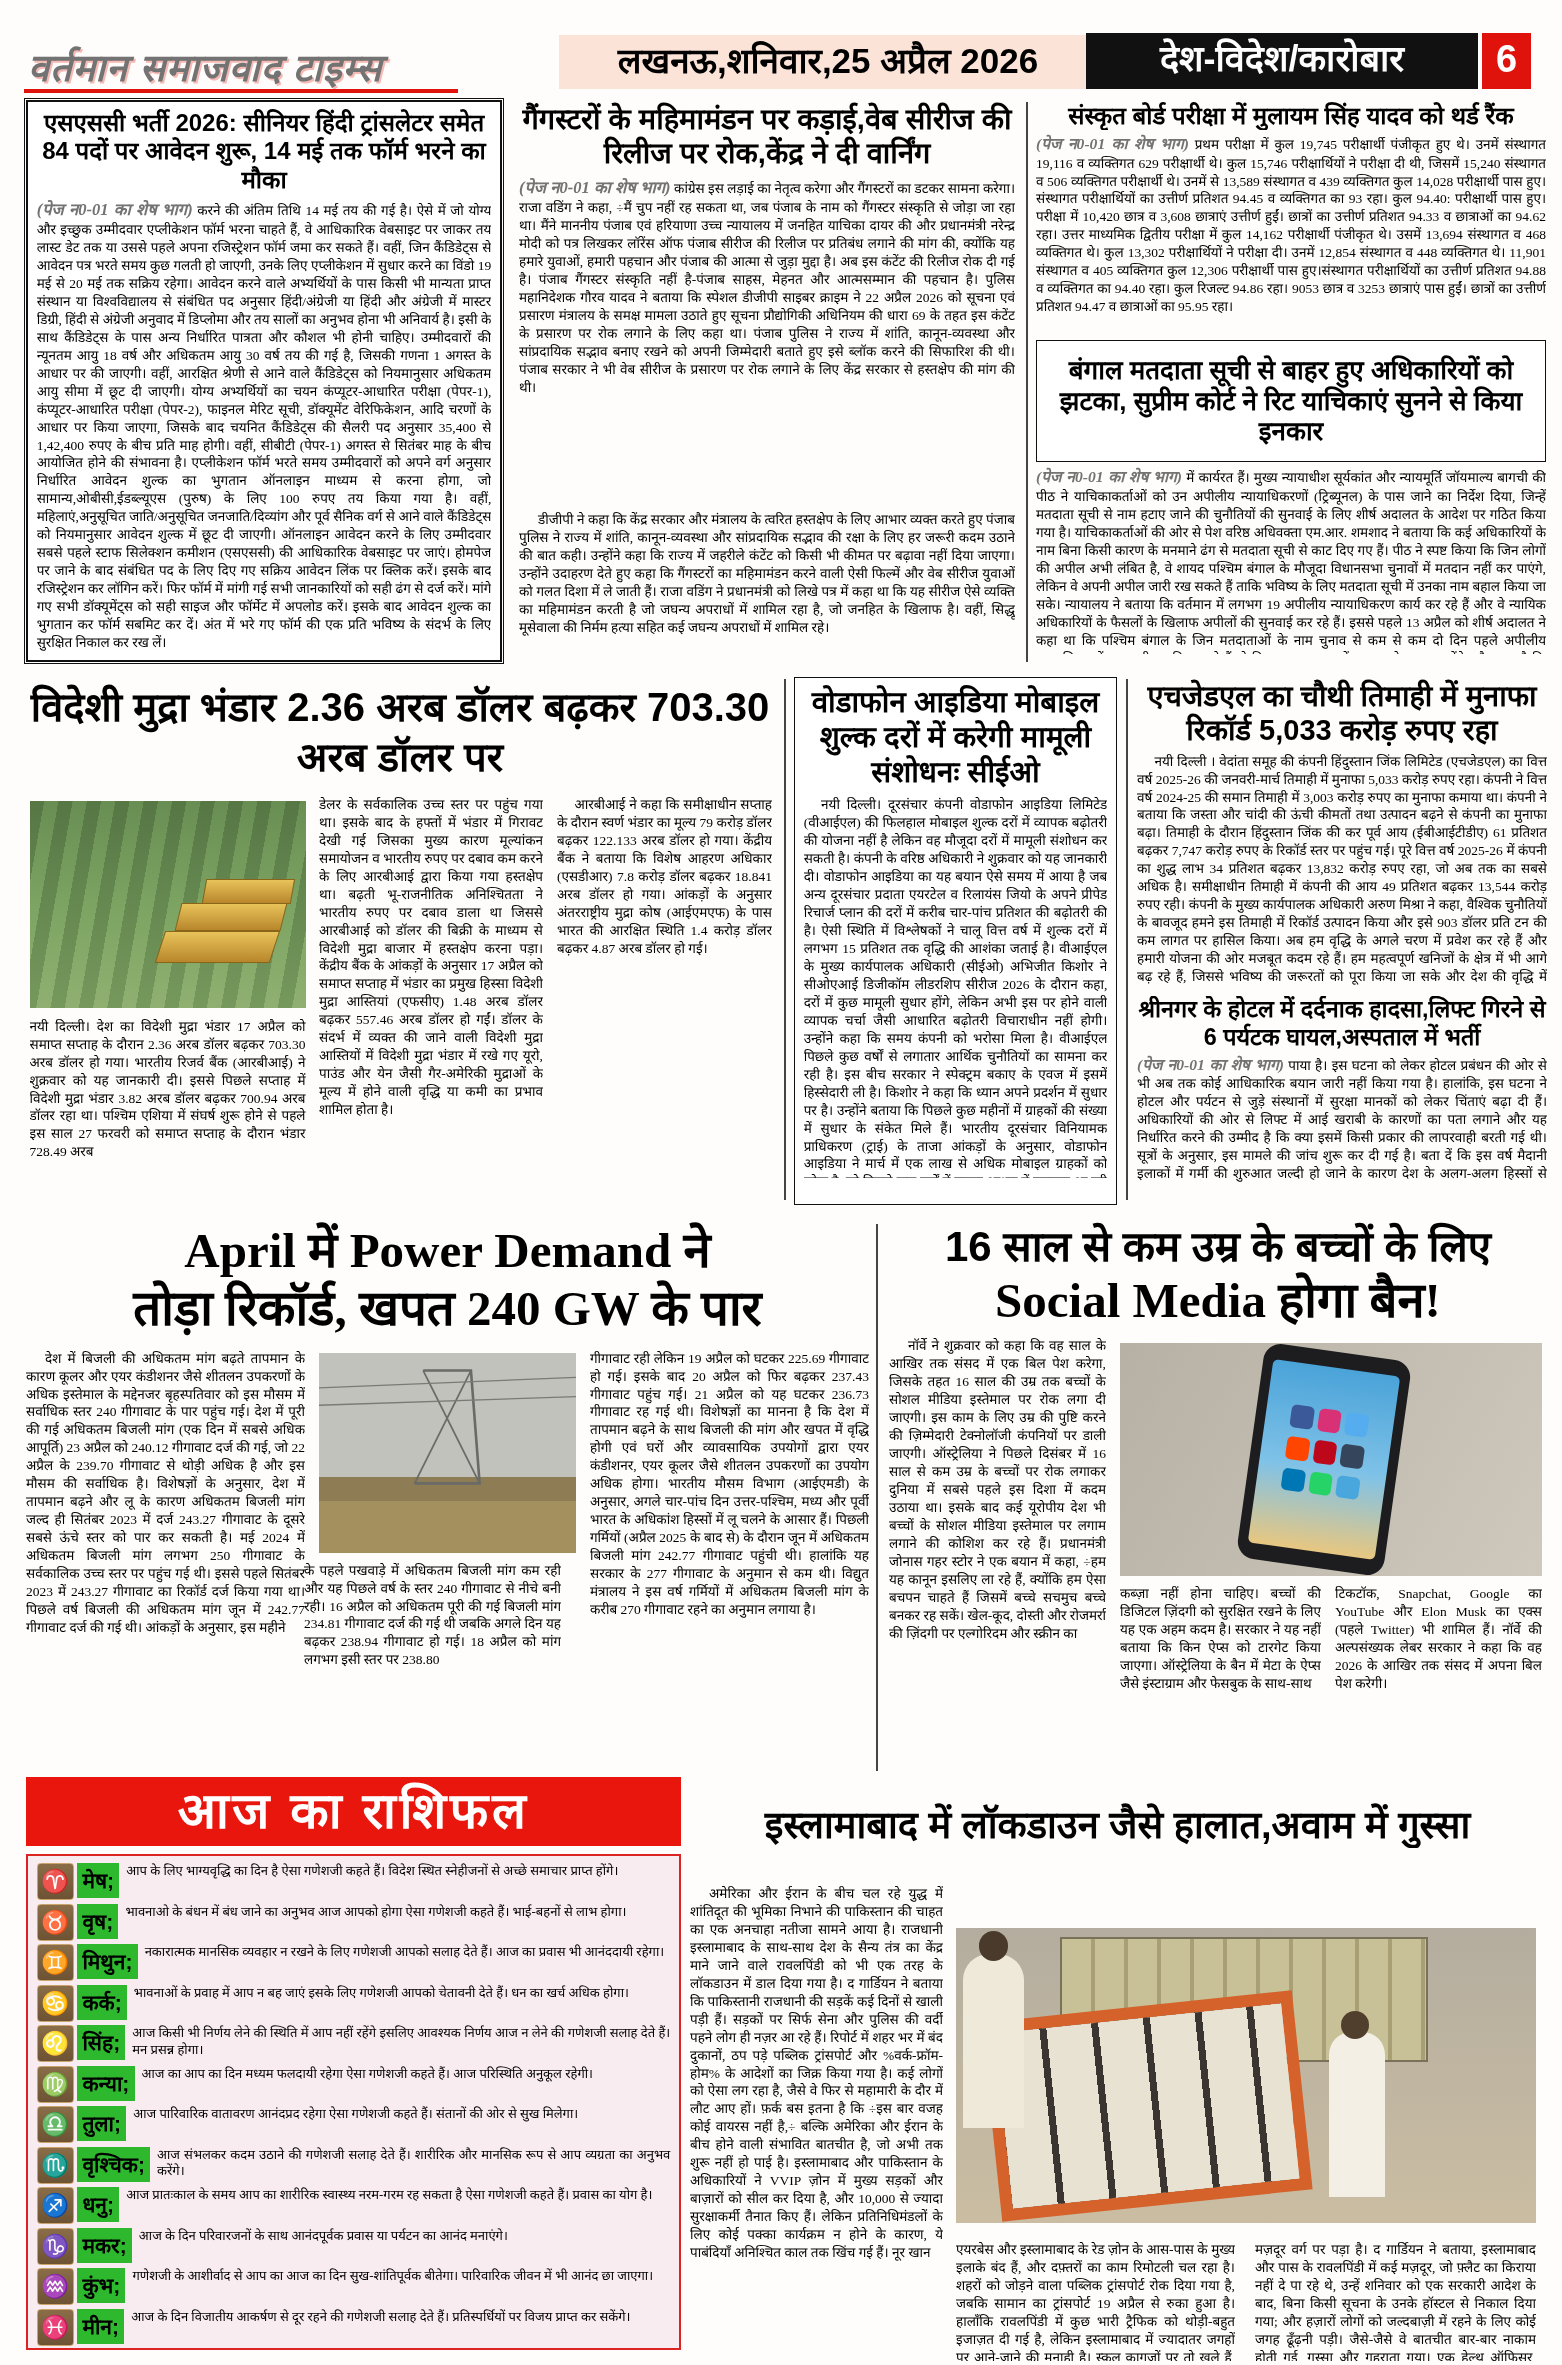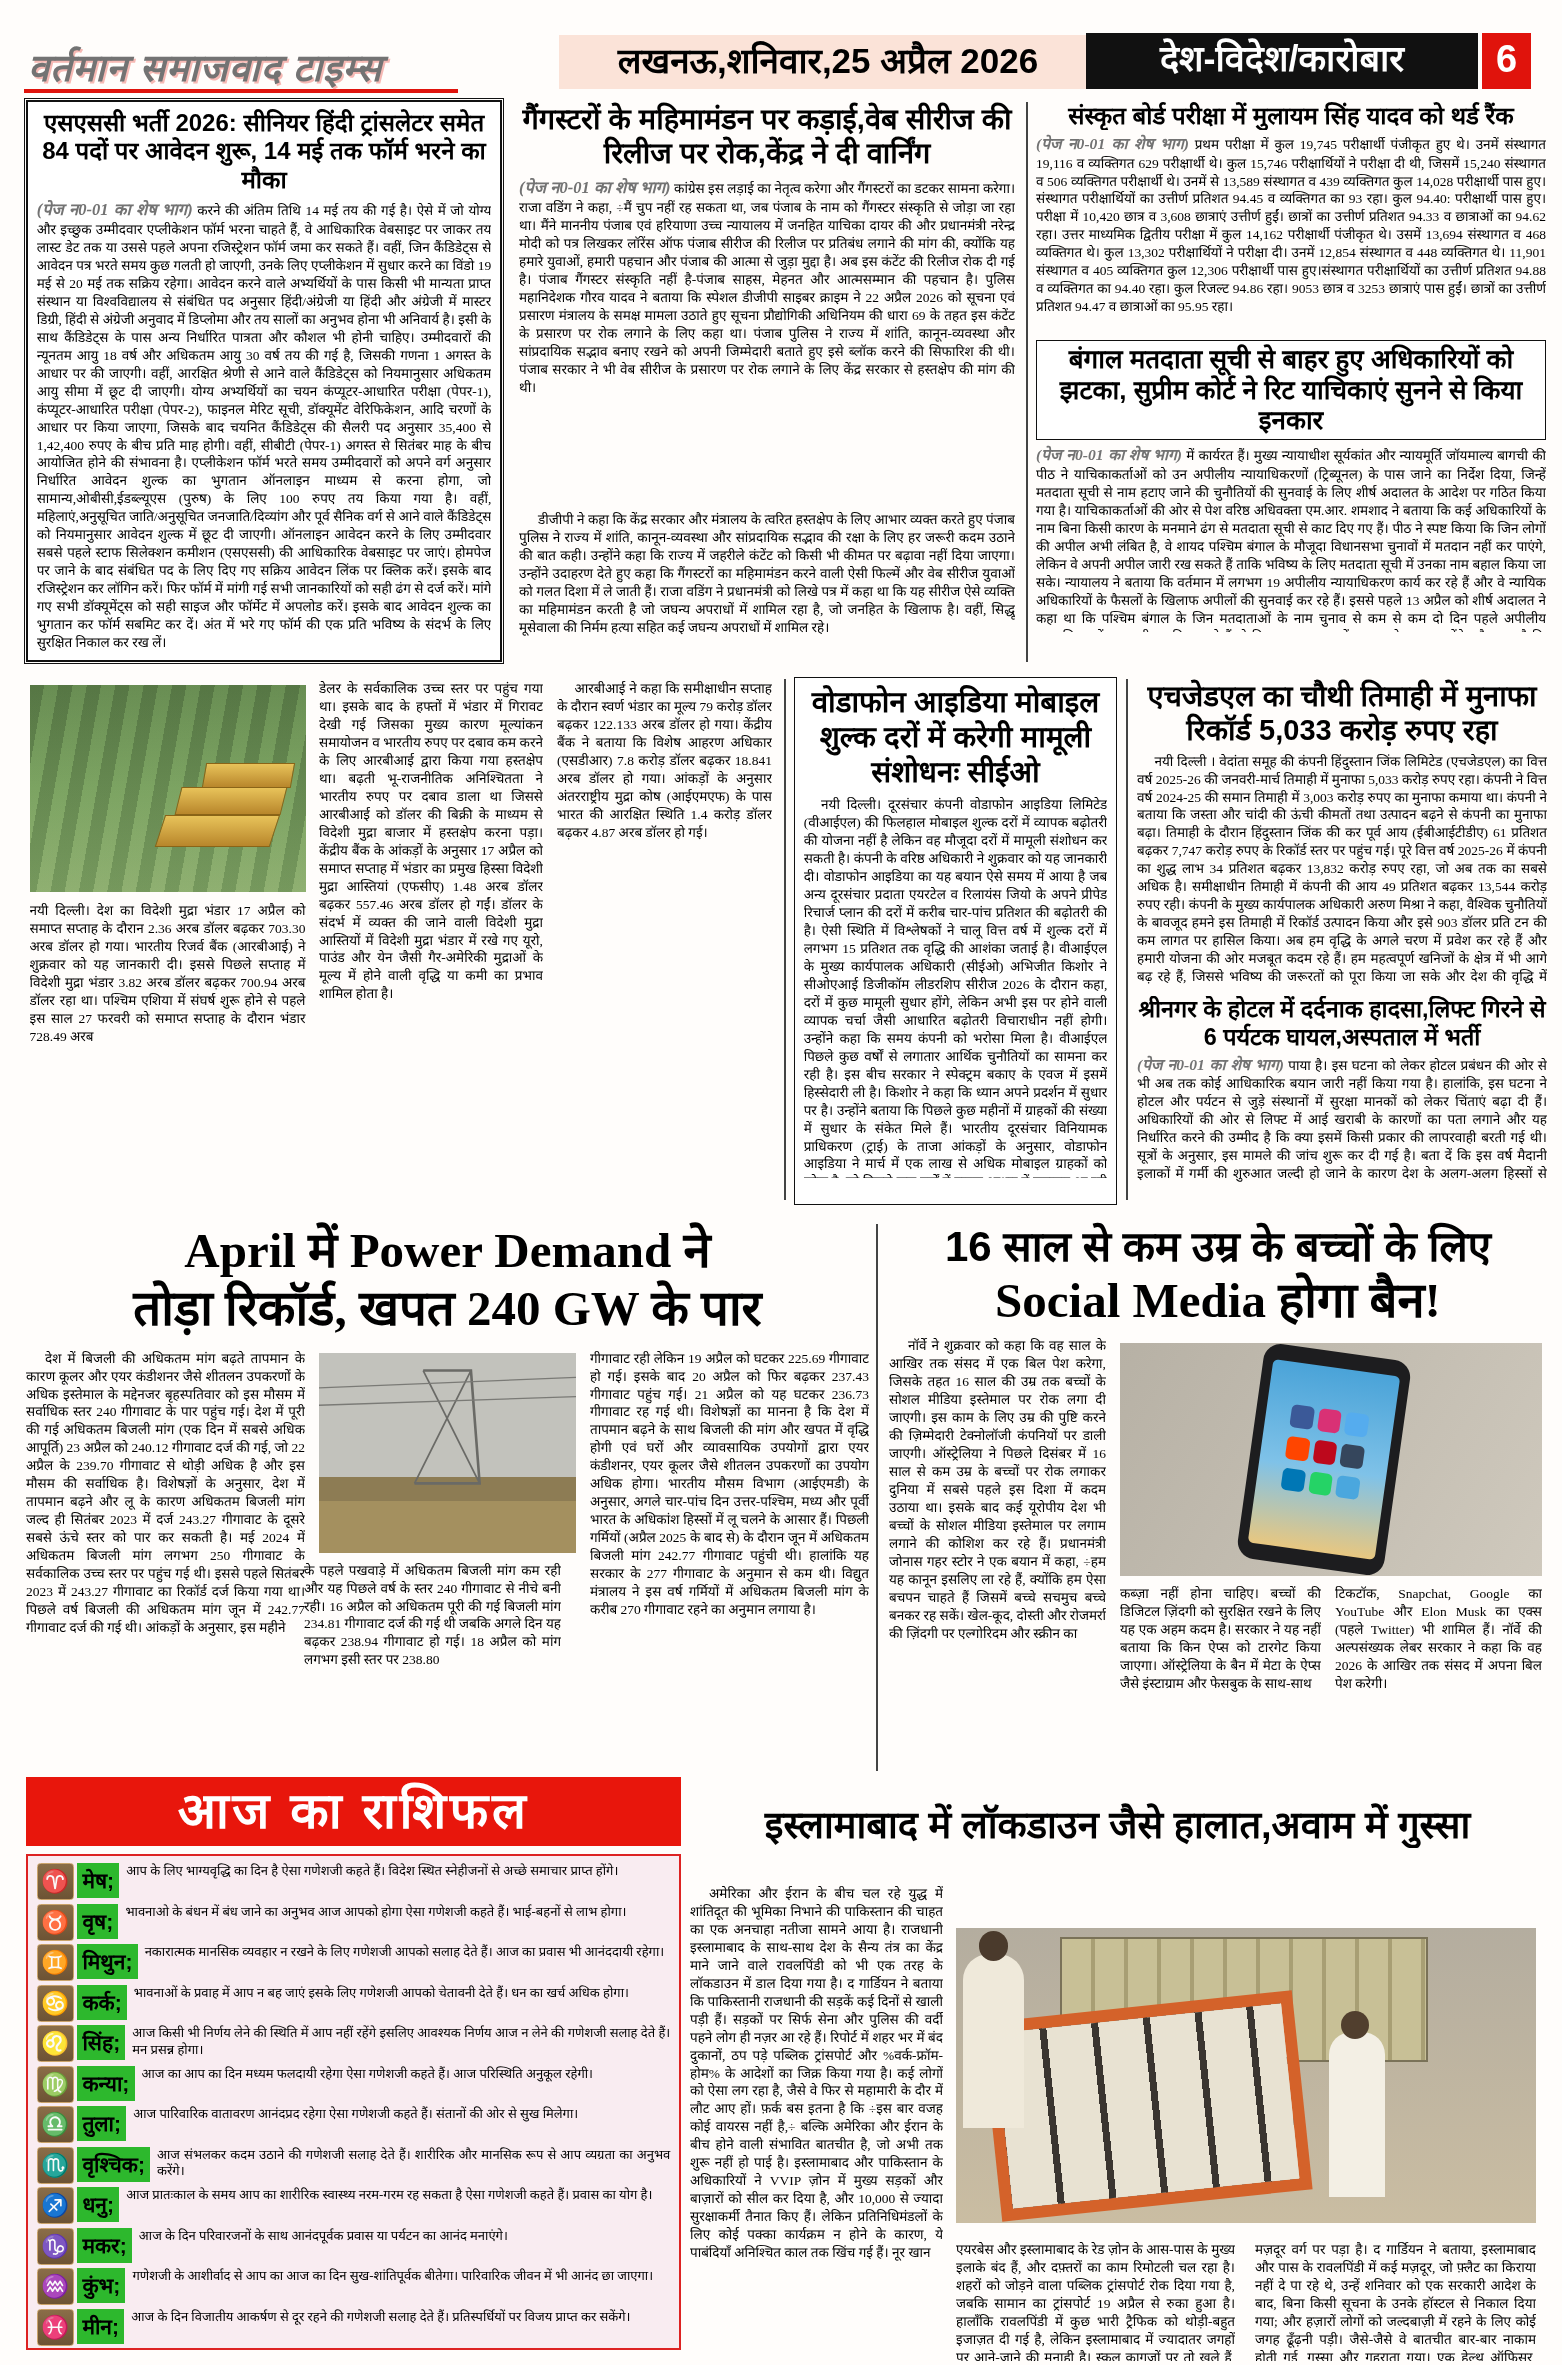--- a/index.html
+++ b/index.html
@@ -74,28 +74,29 @@
 
   <section class="abs" style="left:1036px;top:102px;width:510px;">
     <h2 class="hl" style="font-size:24px;margin:0 0 3.5px 0;">संस्कृत बोर्ड परीक्षा में मुलायम सिंह यादव को थर्ड रैंक</h2>
     <p class="body" style="margin:0;height:204px;">
       <span class="cont" style="font-size:15.6px;">(पेज न0-01 का शेष भाग)</span>
       <span>प्रथम परीक्षा में कुल 19,745 परीक्षार्थी पंजीकृत हुए थे। उनमें संस्थागत 19,116 व व्यक्तिगत 629 परीक्षार्थी थे। कुल 15,746 परीक्षार्थियों ने परीक्षा दी थी, जिसमें 15,240 संस्थागत व 506 व्यक्तिगत परीक्षार्थी थे। उनमें से 13,589 संस्थागत व 439 व्यक्तिगत कुल 14,028 परीक्षार्थी पास हुए। संस्थागत परीक्षार्थियों का उत्तीर्ण प्रतिशत 94.45 व व्यक्तिगत का 93 रहा। कुल 94.40: परीक्षार्थी पास हुए। परीक्षा में 10,420 छात्र व 3,608 छात्राएं उत्तीर्ण हुईं। छात्रों का उत्तीर्ण प्रतिशत 94.33 व छात्राओं का 94.62 रहा। उत्तर माध्यमिक द्वितीय परीक्षा में कुल 14,162 परीक्षार्थी पंजीकृत थे। उसमें 13,694 संस्थागत व 468 व्यक्तिगत थे। कुल 13,302 परीक्षार्थियों ने परीक्षा दी। उनमें 12,854 संस्थागत व 448 व्यक्तिगत थे। 11,901 संस्थागत व 405 व्यक्तिगत कुल 12,306 परीक्षार्थी पास हुए।संस्थागत परीक्षार्थियों का उत्तीर्ण प्रतिशत 94.88 व व्यक्तिगत का 94.40 रहा। कुल रिजल्ट 94.86 रहा। 9053 छात्र व 3253 छात्राएं पास हुईं। छात्रों का उत्तीर्ण प्रतिशत 94.47 व छात्राओं का 95.95 रहा।</span>
     </p>
   </section>
 
   <section class="abs" style="left:1036px;top:340px;width:510px;">
-    <h2 class="hl thinbox" style="font-size:26px;margin:0;padding:3px 7px;">बंगाल मतदाता सूची से बाहर हुए अधिकारियों को झटका, सुप्रीम कोर्ट ने रिट याचिकाएं सुनने से किया इनकार</h2>
+    <h2 class="hl thinbox" style="font-size:26px;margin:0;padding:14px 7px;">बंगाल मतदाता सूची से बाहर हुए अधिकारियों को झटका, सुप्रीम कोर्ट ने रिट याचिकाएं सुनने से किया इनकार</h2>
     <p class="body" style="margin:5.2px 0 0 0;height:187px;">
       <span class="cont" style="font-size:15.6px;">(पेज न0-01 का शेष भाग)</span>
       <span>में कार्यरत हैं। मुख्य न्यायाधीश सूर्यकांत और न्यायमूर्ति जॉयमाल्य बागची की पीठ ने याचिकाकर्ताओं को उन अपीलीय न्यायाधिकरणों (ट्रिब्यूनल) के पास जाने का निर्देश दिया, जिन्हें मतदाता सूची से नाम हटाए जाने की चुनौतियों की सुनवाई के लिए शीर्ष अदालत के आदेश पर गठित किया गया है। याचिकाकर्ताओं की ओर से पेश वरिष्ठ अधिवक्ता एम.आर. शमशाद ने बताया कि कई अधिकारियों के नाम बिना किसी कारण के मनमाने ढंग से मतदाता सूची से काट दिए गए हैं। पीठ ने स्पष्ट किया कि जिन लोगों की अपील अभी लंबित है, वे शायद पश्चिम बंगाल के मौजूदा विधानसभा चुनावों में मतदान नहीं कर पाएंगे, लेकिन वे अपनी अपील जारी रख सकते हैं ताकि भविष्य के लिए मतदाता सूची में उनका नाम बहाल किया जा सके। न्यायालय ने बताया कि वर्तमान में लगभग 19 अपीलीय न्यायाधिकरण कार्य कर रहे हैं और वे न्यायिक अधिकारियों के फैसलों के खिलाफ अपीलों की सुनवाई कर रहे हैं। इससे पहले 13 अप्रैल को शीर्ष अदालत ने कहा था कि पश्चिम बंगाल के जिन मतदाताओं के नाम चुनाव से कम से कम दो दिन पहले अपीलीय न्यायाधिकरणों द्वारा स्वीकृत किए जाते हैं, वे विधानसभा चुनाव में मतदान के हकदार होंगे। गौरतलब है कि पश्चिम बंगाल में चुनाव के पहले चरण का मतदान गुरुवार को संपन्न हो गया है, जबकि दूसरे चरण का मतदान 29 अप्रैल को होगा।</span>
     </p>
   </section>
 
   <section class="abs" style="left:26px;top:675px;width:748px;">
+    <h2 class="hl" style="font-size:40px;line-height:1.25;margin:7px 0 8.7px 0;">विदेशी मुद्रा भंडार 2.36 अरब डॉलर बढ़कर 703.30 अरब डॉलर पर</h2>
     <div style="position:relative;height:382px;">
       <div class="photo" style="left:3.5px;top:10.4px;width:276px;height:207px;background:repeating-linear-gradient(100deg,#77896a 0 14px,#91a481 14px 28px),linear-gradient(#5c6e52,#7e9070);background-blend-mode:overlay;">
         <div class="gold-bar" style="left:130px;top:130px;width:113px;height:29.5px;transform:skewX(-18deg);"></div>
         <div class="gold-bar" style="left:148px;top:102px;width:104px;height:26px;transform:skewX(-14deg);"></div>
         <div class="gold-bar" style="left:174px;top:78px;width:87px;height:22.6px;transform:skewX(-10deg);"></div>
       </div>
       <p class="body" style="position:absolute;left:3.5px;top:227px;width:276px;height:149px;margin:0;">नयी दिल्ली। देश का विदेशी मुद्रा भंडार 17 अप्रैल को समाप्त सप्ताह के दौरान 2.36 अरब डॉलर बढ़कर 703.30 अरब डॉलर हो गया। भारतीय रिजर्व बैंक (आरबीआई) ने शुक्रवार को यह जानकारी दी। इससे पिछले सप्ताह में विदेशी मुद्रा भंडार 3.82 अरब डॉलर बढ़कर 700.94 अरब डॉलर रहा था। पश्चिम एशिया में संघर्ष शुरू होने से पहले इस साल 27 फरवरी को समाप्त सप्ताह के दौरान भंडार 728.49 अरब</p>
       <p class="body" style="position:absolute;left:293px;top:5.2px;width:224px;height:373px;margin:0;">डेलर के सर्वकालिक उच्च स्तर पर पहुंच गया था। इसके बाद के हफ्तों में भंडार में गिरावट देखी गई जिसका मुख्य कारण मूल्यांकन समायोजन व भारतीय रुपए पर दबाव कम करने के लिए आरबीआई द्वारा किया गया हस्तक्षेप था। बढ़ती भू-राजनीतिक अनिश्चितता ने भारतीय रुपए पर दबाव डाला था जिससे आरबीआई को डॉलर की बिक्री के माध्यम से विदेशी मुद्रा बाजार में हस्तक्षेप करना पड़ा। केंद्रीय बैंक के आंकड़ों के अनुसार 17 अप्रैल को समाप्त सप्ताह में भंडार का प्रमुख हिस्सा विदेशी मुद्रा आस्तियां (एफसीए) 1.48 अरब डॉलर बढ़कर 557.46 अरब डॉलर हो गईं। डॉलर के संदर्भ में व्यक्त की जाने वाली विदेशी मुद्रा आस्तियों में विदेशी मुद्रा भंडार में रखे गए यूरो, पाउंड और येन जैसी गैर-अमेरिकी मुद्राओं के मूल्य में होने वाली वृद्धि या कमी का प्रभाव शामिल होता है।</p>
       <p class="body" style="position:absolute;left:531px;top:5.2px;width:215px;height:373px;margin:0;text-indent:17.4px;">आरबीआई ने कहा कि समीक्षाधीन सप्ताह के दौरान स्वर्ण भंडार का मूल्य 79 करोड़ डॉलर बढ़कर 122.133 अरब डॉलर हो गया। केंद्रीय बैंक ने बताया कि विशेष आहरण अधिकार (एसडीआर) 7.8 करोड़ डॉलर बढ़कर 18.841 अरब डॉलर हो गया। आंकड़ों के अनुसार अंतरराष्ट्रीय मुद्रा कोष (आईएमएफ) के पास भारत की आरक्षित स्थिति 1.4 करोड़ डॉलर बढ़कर 4.87 अरब डॉलर हो गई।</p>
     </div>

